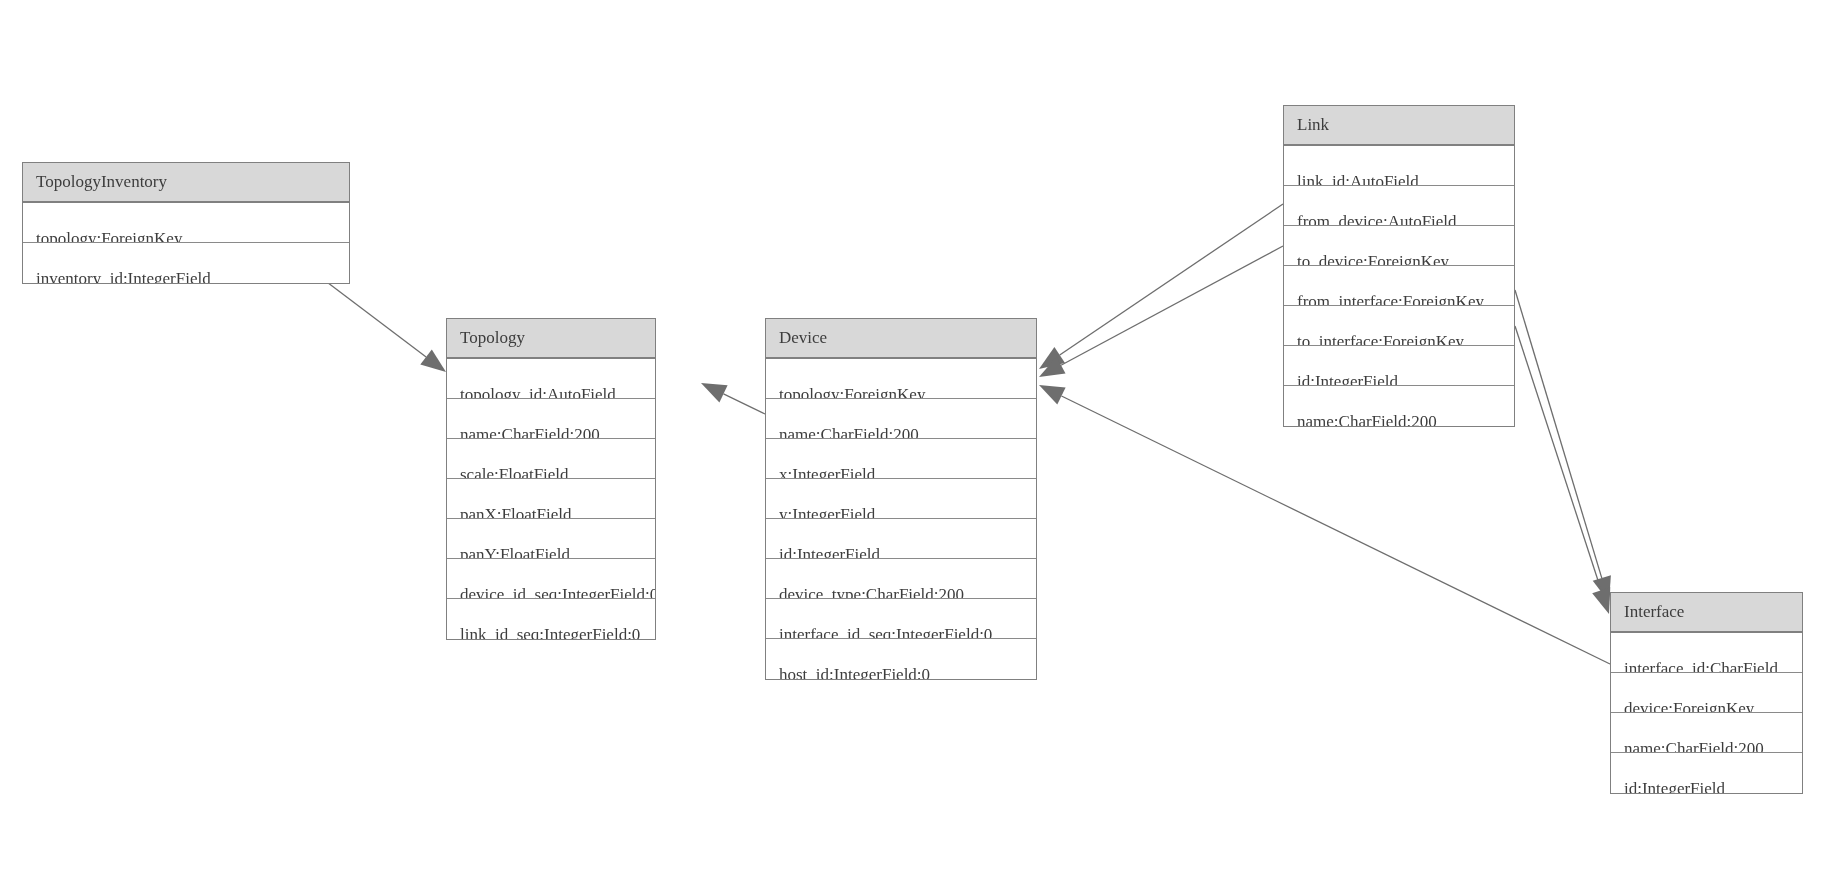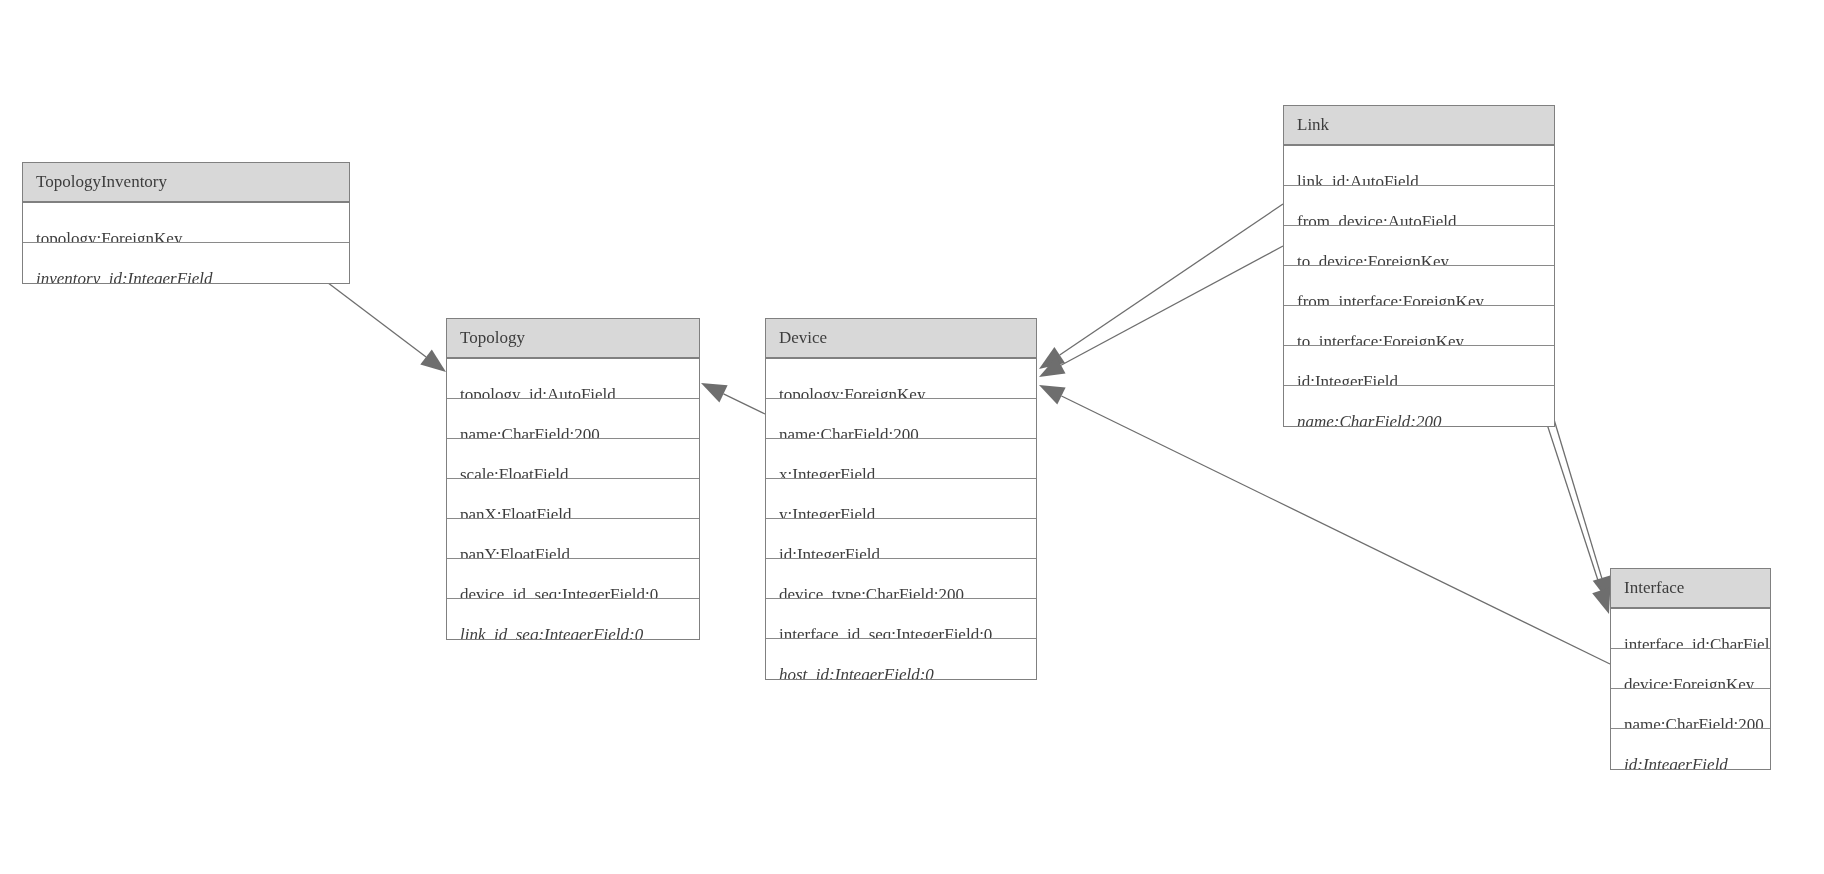--- a/index.html
+++ b/index.html
@@ -39,21 +39,21 @@
   }
   .entity-row {
     height: 40px; line-height: 39px;
     padding: 16px 13px;
     border-bottom: 1px solid #8a8a8a;
     box-sizing: border-box;
     white-space: nowrap;
     overflow: hidden;
     background: #ffffff;
   }
-  .entity-row:last-child { border-bottom: none; font-style: italic; }
+  .entity-row:last-child { border-bottom: none; }
 </style>
 </head>
 <body>
 
 <div id="canvas">
   <svg id="edges" xmlns="http://www.w3.org/2000/svg" width="1824" height="874" viewBox="0 0 1824 874">
       <g>
         <line x1="307" y1="267" x2="426.1" y2="356.9" stroke="#6e6e6e" stroke-width="1.3"></line>
         <polygon points="446,372 420.3,364.5 431.8,349.4" fill="#6e6e6e"></polygon>
       </g>
@@ -81,52 +81,52 @@
         <line x1="1515" y1="326" x2="1601.2" y2="590.2" stroke="#6e6e6e" stroke-width="1.3"></line>
         <polygon points="1609,614 1592.2,593.2 1610.3,587.3" fill="#6e6e6e"></polygon>
       </g>
     </svg>
   <div id="entities">
       <div class="entity" style="left: 22px; top: 162px; width: 328px;">
         <div class="entity-header">TopologyInventory</div>
         <div class="entity-row">topology:ForeignKey</div>
         <div class="entity-row">inventory_id:IntegerField</div>
       </div>
-      <div class="entity" style="left: 446px; top: 318px; width: 254px;">
+      <div class="entity" style="left: 446px; top: 318px; width: 210px;">
         <div class="entity-header">Topology</div>
         <div class="entity-row">topology_id:AutoField</div>
         <div class="entity-row">name:CharField:200</div>
         <div class="entity-row">scale:FloatField</div>
         <div class="entity-row">panX:FloatField</div>
         <div class="entity-row">panY:FloatField</div>
         <div class="entity-row">device_id_seq:IntegerField:0</div>
         <div class="entity-row">link_id_seq:IntegerField:0</div>
       </div>
       <div class="entity" style="left: 765px; top: 318px; width: 272px;">
         <div class="entity-header">Device</div>
         <div class="entity-row">topology:ForeignKey</div>
         <div class="entity-row">name:CharField:200</div>
         <div class="entity-row">x:IntegerField</div>
         <div class="entity-row">y:IntegerField</div>
         <div class="entity-row">id:IntegerField</div>
         <div class="entity-row">device_type:CharField:200</div>
         <div class="entity-row">interface_id_seq:IntegerField:0</div>
         <div class="entity-row">host_id:IntegerField:0</div>
       </div>
-      <div class="entity" style="left: 1283px; top: 105px; width: 272px;">
+      <div class="entity" style="left: 1283px; top: 105px; width: 232px;">
         <div class="entity-header">Link</div>
         <div class="entity-row">link_id:AutoField</div>
         <div class="entity-row">from_device:AutoField</div>
         <div class="entity-row">to_device:ForeignKey</div>
         <div class="entity-row">from_interface:ForeignKey</div>
         <div class="entity-row">to_interface:ForeignKey</div>
         <div class="entity-row">id:IntegerField</div>
         <div class="entity-row">name:CharField:200</div>
       </div>
-      <div class="entity" style="left: 1610px; top: 568px; width: 161px;">
+      <div class="entity" style="left: 1610px; top: 592px; width: 193px;">
         <div class="entity-header">Interface</div>
         <div class="entity-row">interface_id:CharField</div>
         <div class="entity-row">device:ForeignKey</div>
         <div class="entity-row">name:CharField:200</div>
         <div class="entity-row">id:IntegerField</div>
       </div>
     </div>
 </div>
 
 </body></html>

